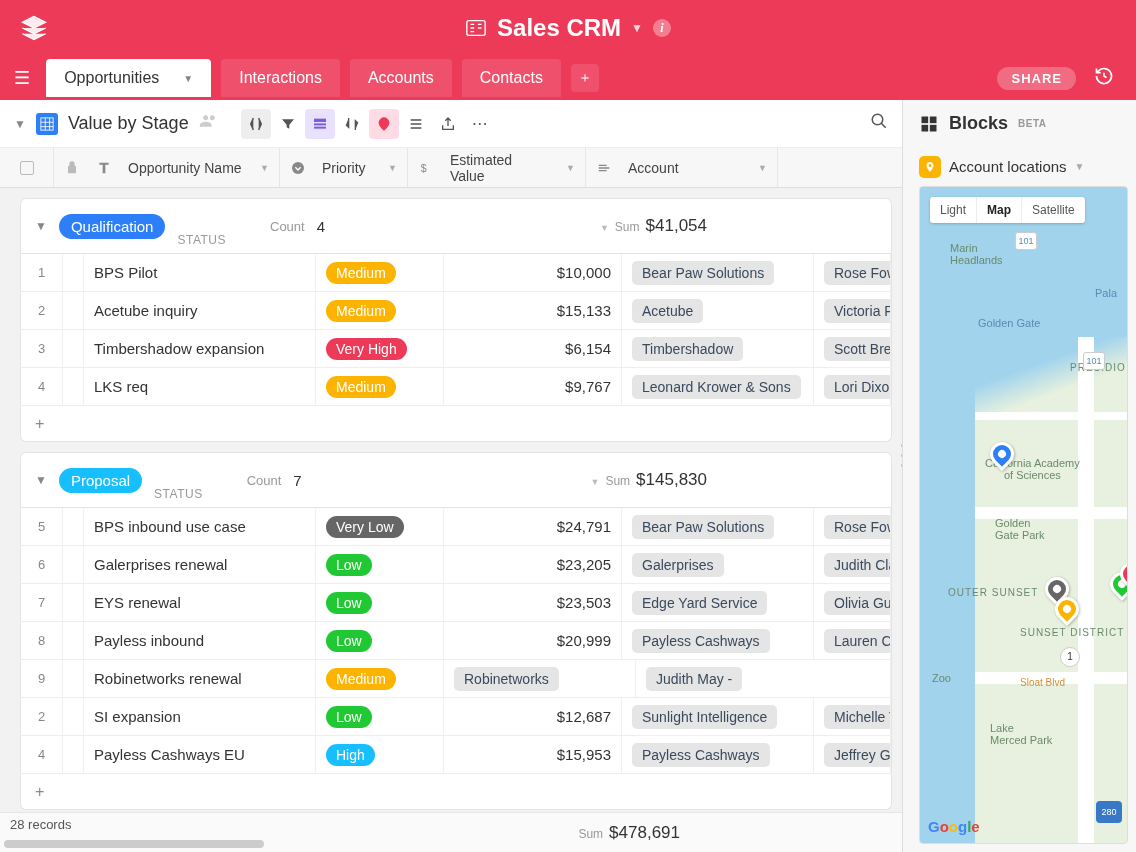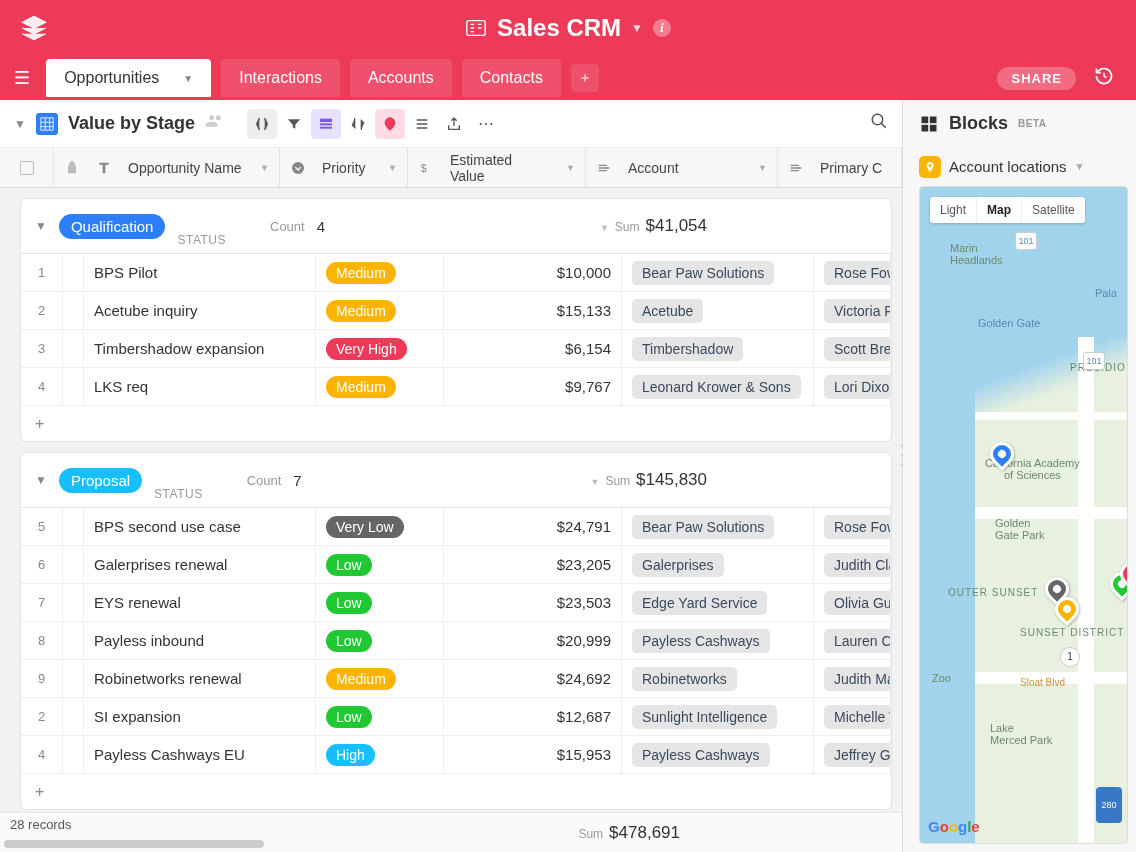--- a/index.html
+++ b/index.html
@@ -23,21 +23,21 @@
 .tabbar .history { color: #fff; font-size: 18px; margin: 0 8px; }
 
 .main-area { display: flex; height: calc(852px - 100px); }
 .table-panel { width: 902px; display: flex; flex-direction: column; overflow: hidden; position: relative; }
 .blocks-panel { flex: 1; background: #f7f7f7; border-left: 1px solid #ddd; display: flex; flex-direction: column; }
 
 .viewbar { height: 48px; display: flex; align-items: center; padding: 0 14px; gap: 10px; border-bottom: 1px solid #eee; }
 .viewbar .vdd { color: #888; font-size: 12px; }
 .viewbar .vicon { width: 22px; height: 22px; background: #2d7ff9; border-radius: 3px; display: inline-flex; align-items: center; justify-content: center; }
 .viewbar .vicon svg { fill: #fff; }
-.viewbar .vname { font-size: 18px; font-weight: 700; color: #333; }
+.viewbar .vname { font-size: 18px; font-weight: 400; color: #333; }
 .viewbar .tool { width: 30px; height: 30px; display: flex; align-items: center; justify-content: center; color: #555; border-radius: 4px; }
 .viewbar .tool.active-purple { background: #e9e2ff; }
 .viewbar .tool.active-pink { background: #ffdce5; }
 .viewbar .toolgroup { display: flex; gap: 2px; margin-left: 12px; }
 .viewbar .search { margin-left: auto; color: #555; font-size: 18px; }
 
 .headers { height: 40px; display: flex; border-bottom: 1px solid #ddd; background: #f7f7f7; font-size: 14px; color: #444; }
 .headers .hcell { display: flex; align-items: center; padding: 0 10px; border-right: 1px solid #e6e6e6; gap: 16px; }
 .headers .hcell .dd { font-size: 9px; color: #aaa; margin-left: auto; }
 .hc-check { width: 54px; justify-content: center; }
@@ -240,26 +240,20 @@
         <span>Estimated Value</span>
           <span class="dd">▼</span>
       </div>
       <div class="hcell hc-account">
         <svg class="icn" viewBox="0 0 24 24">
             <path stroke="#888" stroke-width="2" d="M4 8h12M4 12h16M4 16h12"></path>
           </svg>
         <span>Account</span>
           <span class="dd">▼</span>
       </div>
-      <div class="hcell hc-contact">
-        <svg class="icn" viewBox="0 0 24 24">
-            <path stroke="#888" stroke-width="2" d="M4 8h12M4 12h16M4 16h12"></path>
-          </svg>
-        <span>Primary C</span>
-      </div>
     </div>
 
     <div class="tbody" id="tbody">
         <div class="group-header">
     <span class="gchev">▼</span>
     <span class="badge" style="background:#2d7ff9">Qualification</span>
     <span class="status-label">STATUS</span>
     <span style="width:20px"></span>
     <span class="count-label">Count</span>
     <span class="count-val">4</span>
@@ -349,21 +343,21 @@
             <span class="sdd">▼</span>
             <span class="sum-label">Sum</span>
             <span class="sum-val">$145,830</span>
           </div>
         </div>
         <div class="row">
       <div class="rc rc-num">5</div>
       <div class="rc rc-bar">
             <div class="bar" style="background:#0f7b23"></div>
           </div>
-      <div class="rc rc-name">BPS second use case</div>
+      <div class="rc rc-name">BPS inbound use case</div>
       <div class="rc rc-priority">
             <span class="pill" style="background:#666666">Very Low</span>
           </div>
       <div class="rc rc-value">$24,791</div>
       <div class="rc rc-account">
             <span class="chip">Bear Paw Solutions</span>
           </div>
       <div class="rc rc-contact">
             <span class="chip">Rose Fowler</span>
           </div>
@@ -421,21 +415,20 @@
         </div>
         <div class="row">
       <div class="rc rc-num">9</div>
       <div class="rc rc-bar">
             <div class="bar" style="background:#0f7b23"></div>
           </div>
       <div class="rc rc-name">Robinetworks renewal</div>
       <div class="rc rc-priority">
             <span class="pill" style="background:#fcb400">Medium</span>
           </div>
-      <div class="rc rc-value">$24,692</div>
       <div class="rc rc-account">
             <span class="chip">Robinetworks</span>
           </div>
       <div class="rc rc-contact">
             <span class="chip">Judith May -</span>
           </div>
         </div>
         <div class="row">
       <div class="rc rc-num">2</div>
       <div class="rc rc-bar">
@@ -536,17 +529,17 @@
 Merced Park</div>
       <div class="label water" style="top:100px;left:175px">Pala</div>
       <div class="marker" style="top:255px;left:70px;background:#2d7ff9"></div>
       <div class="marker" style="top:390px;left:125px;background:#666"></div>
       <div class="marker" style="top:410px;left:135px;background:#fcb400"></div>
       <div class="marker" style="top:385px;left:190px;background:#20c933"></div>
       <div class="marker" style="top:375px;left:200px;background:#ed3a58"></div>
       <div style="position:absolute;top:45px;left:95px;width:22px;height:18px;background:#fff;border:1px solid #ccc;border-radius:3px;font-size:9px;display:flex;align-items:center;justify-content:center;color:#5a8bb0">101</div>
       <div style="position:absolute;top:165px;left:163px;width:22px;height:18px;background:#fff;border:1px solid #ccc;border-radius:3px;font-size:9px;display:flex;align-items:center;justify-content:center;color:#5a8bb0">101</div>
       <div style="position:absolute;top:460px;left:140px;width:20px;height:20px;background:#fff;border:1px solid #ccc;border-radius:50%;font-size:10px;display:flex;align-items:center;justify-content:center;color:#333">1</div>
-      <div style="position:absolute;bottom:20px;right:5px;width:26px;height:36px;background:#3878c7;border-radius:4px;font-size:9px;display:flex;align-items:center;justify-content:center;color:#fff">280</div>
+      <div style="position:absolute;bottom:20px;right:5px;width:26px;height:22px;background:#3878c7;border-radius:4px;font-size:9px;display:flex;align-items:center;justify-content:center;color:#fff">280</div>
       <div class="ggl"><span>G</span><span>o</span><span>o</span><span>g</span><span>l</span><span>e</span></div>
     </div>
   </div>
 </div>
 
 </body></html>

